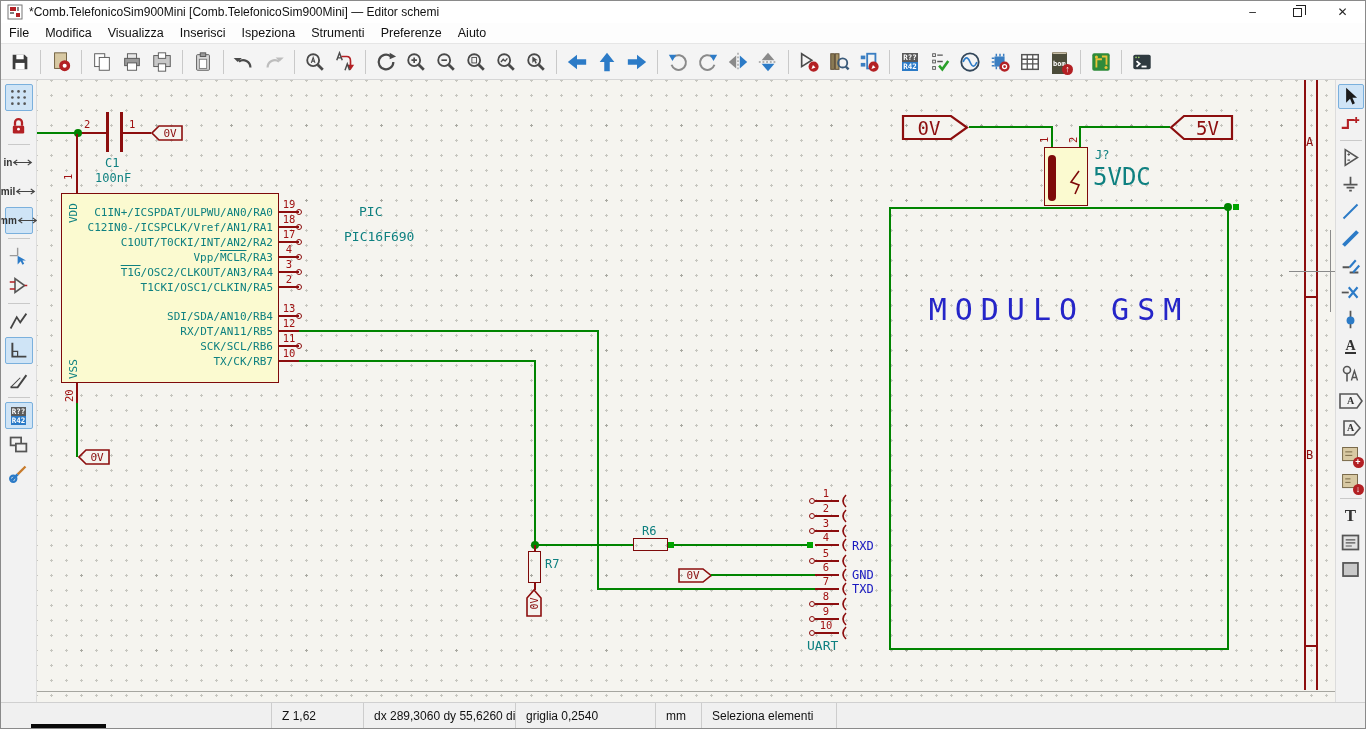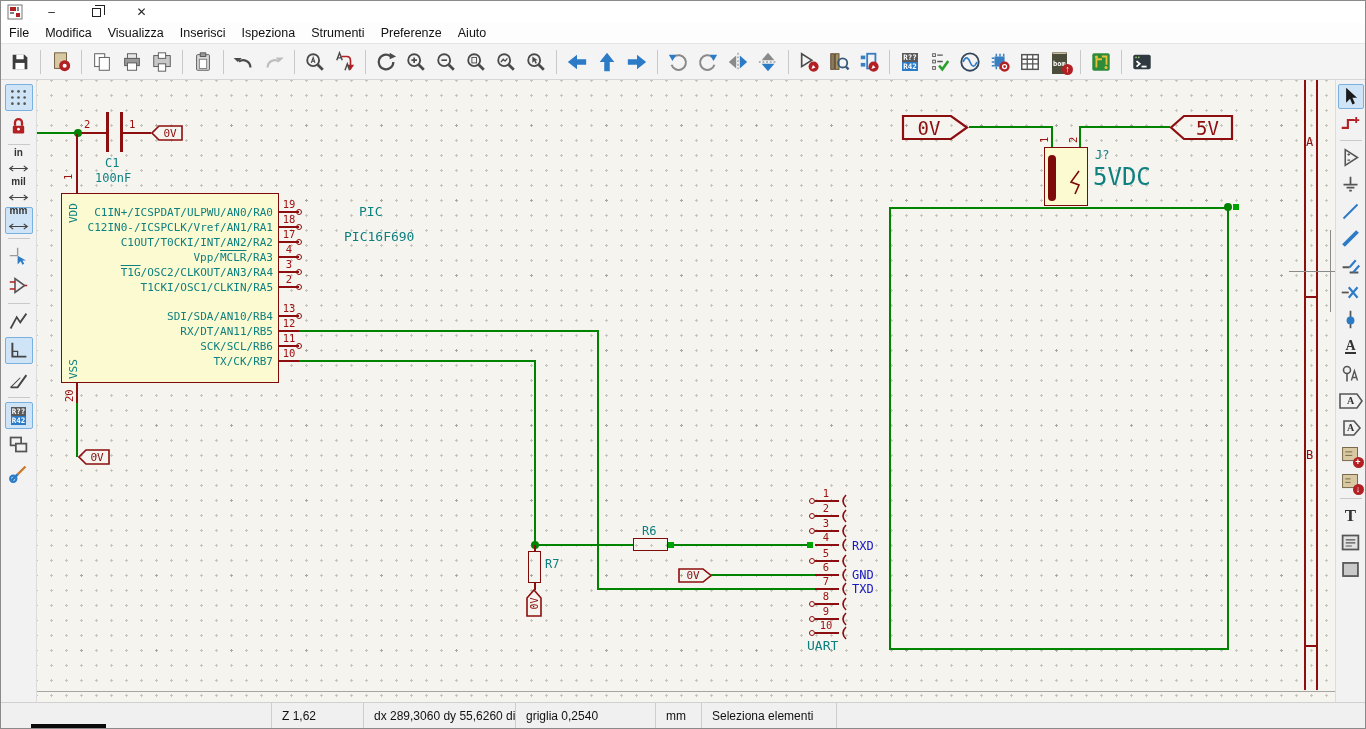--- a/index.html
+++ b/index.html
@@ -33,21 +33,21 @@
 
   
   .main{position:absolute;left:0;top:79px;right:0;bottom:26px;display:flex}
   .lefttools{width:36px;background:#f2f2f2;border-right:1px solid #dcdcdc;display:flex;flex-direction:column;align-items:center;padding-top:3px}
   .righttools{width:30px;background:#f2f2f2;border-left:1px solid #dcdcdc;display:flex;flex-direction:column;align-items:center;padding-top:3px}
   .sbtn{width:28px;height:27px;margin:1px 0;display:flex;align-items:center;justify-content:center;border:1px solid transparent;border-radius:2px}
   .righttools .sbtn{width:26px;height:25px}
   .sbtn svg{width:21px;height:21px}
   .sel{background:#cfe4f6;border-color:#7ab0dd}
   .vsep{width:22px;height:1px;background:#c9c9c9;margin:3px 0}
-  .unit{display:flex;flex-direction:column;align-items:center;line-height:10px}
+  .unit{display:flex;flex-direction:row;align-items:center;line-height:10px}
   .unit span{font:bold 10px "Liberation Sans",sans-serif;color:#333}
   .txticon{font:bold 14px "Liberation Serif",serif;color:#333}
   .uline-a{border-bottom:2px solid #333;line-height:13px}
   .lblico{position:relative;width:24px;height:16px;display:flex;align-items:center;justify-content:center}
   .lblico svg{position:absolute;left:0;top:0;width:24px;height:16px}
   .lblico span{position:relative;font:bold 10px "Liberation Serif",serif;color:#333}
 
   
   .canvas{position:relative;flex:1 1 auto;background:#f5f4ef;overflow:hidden;
     background-image:radial-gradient(circle,#a9a9a1 1.3px,transparent 1.4px),radial-gradient(circle,#c6c6bf 1px,transparent 1.1px);
@@ -89,20 +89,21 @@
 </head>
 <body>
 
 <div class="titlebar">
   <svg class="appicon" viewBox="0 0 16 16">
       <rect x="1" y="1" width="14" height="14" fill="#fff" stroke="#777"></rect>
       <path d="M3 3h6v4H3z" fill="#b32024"></path>
       <path d="M9 9h4v4H9z" fill="#b32024"></path>
       <path d="M3 9h4M11 3v4" stroke="#555" stroke-width="1.4"></path>
     </svg>
+  <span class="title-text">*Comb.TelefonicoSim900Mini [Comb.TelefonicoSim900Mini] — Editor schemi</span>
   <div class="wctrls">
     <div class="wbtn">–</div>
     <div class="wbtn">
         <i class="restore-glyph"></i>
       </div>
     <div class="wbtn">✕</div>
   </div>
 </div>
 
 <div class="menubar">
@@ -681,20 +682,21 @@
         </svg>
         <span class="num">10</span>
       </div>
 
     <span class="abs mono t12 blu" style="left:815px;top:459px">RXD</span>
     <span class="abs mono t12 blu" style="left:815px;top:488px">GND</span>
     <span class="abs mono t12 blu" style="left:815px;top:502px">TXD</span>
     <span class="abs mono t13 teal" style="left:770px;top:558px">UART</span>
 
     <div class="abs" style="left:852px;top:127px;width:340px;height:443px;border:2px solid #008400"></div>
+    <div class="modtitle" style="top:212px">MODULO GSM</div>
     <div class="jct" style="left:1187px;top:123px"></div>
     <div class="gsq" style="left:1196px;top:124px"></div>
 
     <div class="glabel" style="left:864px;top:34px;width:68px;height:27px">
       <svg viewBox="0 0 68 27">
           <polygon points="2,2 50,2 66,13.5 50,25 2,25" fill="none" stroke="#8c0e0e" stroke-width="2.2"></polygon>
         </svg>
       <span style="font-size:19px;left:-6px">0V</span>
     </div>
     <div class="wh" style="left:932px;top:46px;width:84px"></div>

